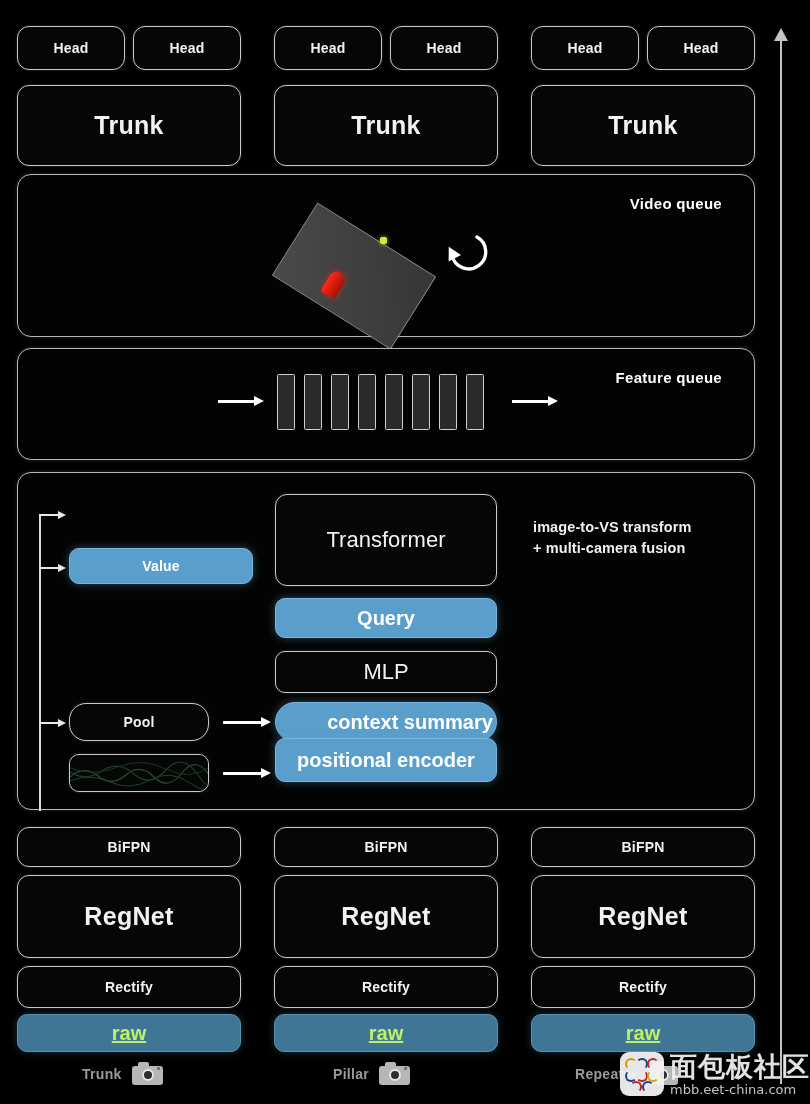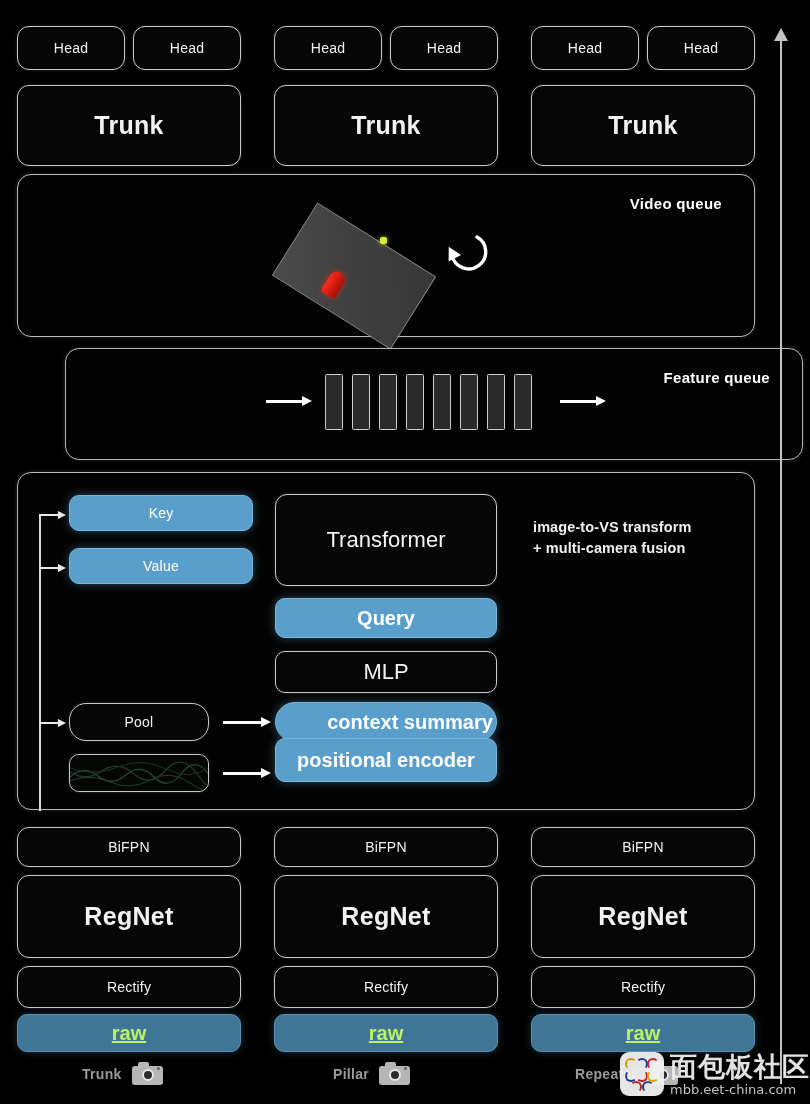--- a/index.html
+++ b/index.html
@@ -36,21 +36,21 @@
     text-decoration:underline;
   }
   .container{
     position:absolute;
     border:1.6px solid #b8b8b8;
     border-radius:14px;
     background:#030303;
     box-shadow:0 0 4px rgba(255,255,255,.15);
   }
 
-  .lbl-sm{ font-size:14px; font-weight:400; letter-spacing:.2px;text-align:right; }
+  .lbl-sm{ font-size:14px; font-weight:700; letter-spacing:.2px;text-align:right; }
   .lbl-md{ font-size:20px; font-weight:700; }
   .lbl-lg{ font-size:25px; font-weight:700; letter-spacing:.3px;}
   .lbl-xl{ font-size:22px; font-weight:400; }
 
   .queue-title{
     position:absolute; font-size:15px; font-weight:700; color:#ffffff;
     letter-spacing:.3px;
   }
   .side-note{
     position:absolute; font-size:14.5px; font-weight:700; line-height:1.45;
@@ -185,21 +185,21 @@
   </div>
 
   <div class="rot-icon" style="left:419px; top:48px; width:54px; height:54px;">
     <svg width="54" height="54" viewBox="0 0 54 54">
       <path d="M40 14 A17 17 0 1 1 15 32" fill="none" stroke="#ffffff" stroke-width="3.4" stroke-linecap="round"></path>
       <polygon points="15,23 8,36 22,36" fill="#ffffff" transform="rotate(-28 15 30)"></polygon>
     </svg>
   </div>
 </div>
 
-<div class="container" style="left:17px; top:348px; width:738px; height:112px;margin-left:48px;">
+<div class="container" style="left:17px; top:348px; width:738px; height:112px;">
   <div class="queue-title" style="right:32px; top:20px;">Feature queue</div>
 
   <div class="arrow-right" style="left:200px; top:47px; width:46px;">
     <div class="shaft"></div>
       <div class="head"></div>
   </div>
 
   <div style="position:absolute; left:259px; top:25px; width:215px; height:56px;">
     <div class="fq-bar" style="left:0px;"></div>
     <div class="fq-bar" style="left:27px;"></div>
@@ -226,23 +226,20 @@
   </div>
   <div class="arrow-small" style="left:21px; top:91px; width:27px;">
     <div class="shaft"></div>
       <div class="head"></div>
   </div>
   <div class="arrow-small" style="left:21px; top:246px; width:27px;">
     <div class="shaft"></div>
       <div class="head"></div>
   </div>
 
-  <div class="box blue lbl-sm" style="left:51px; top:22px; width:184px; height:36px; border-radius:10px;">
-    <span>Key</span>
-  </div>
   <div class="box blue lbl-sm" style="left:51px; top:75px; width:184px; height:36px; border-radius:10px;">
     <span>Value</span>
   </div>
   <div class="box lbl-sm" style="left:51px; top:230px; width:140px; height:38px; border-radius:17px;">
     <span>Pool</span>
   </div>
 
   <div class="box" style="left:51px; top:281px; width:140px; height:38px; border-radius:10px; background:#050705;">
     <div class="pe-wave">
       <svg width="140" height="38" viewBox="0 0 140 38" preserveAspectRatio="none">

